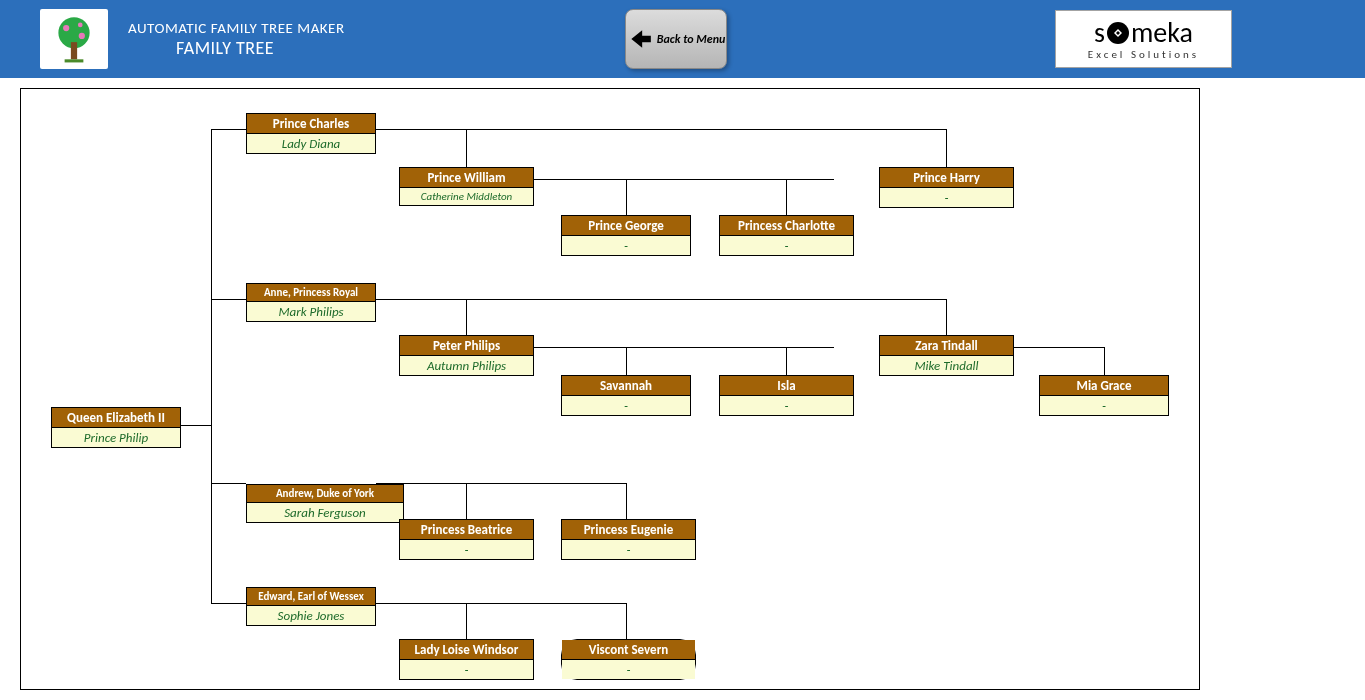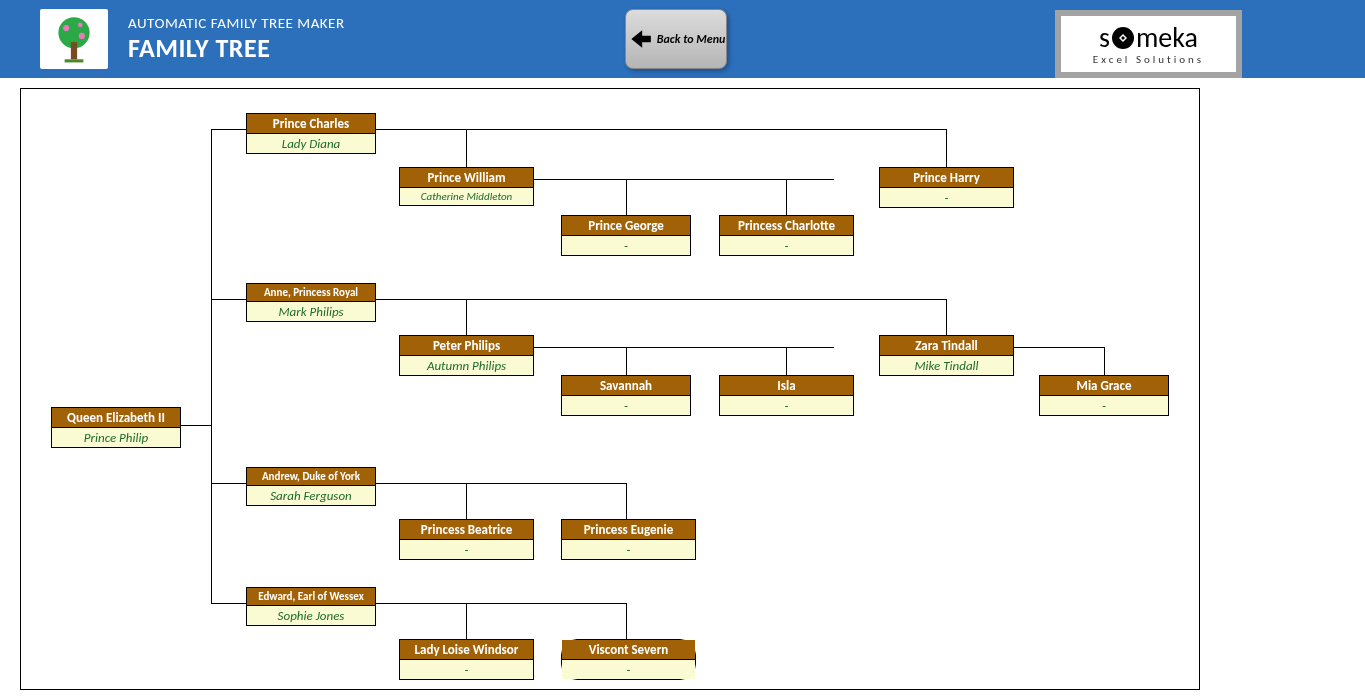--- a/index.html
+++ b/index.html
@@ -31,23 +31,24 @@
   .titles {
     margin-left: 20px;
     color: #fff;
   }
   .subtitle {
     font-size: 15px;
     letter-spacing: 0.5px;
     font-weight: 400;
   }
   .title {
-    font-size: 26px;
-    font-weight: 700;
+    font-size: 18px;
+    font-weight: 400;
     letter-spacing: 0.5px;
+    margin-left: 48px;
   }
   .back-btn {
     position: absolute;
     left: 625px;
     top: 9px;
     width: 100px;
     height: 58px;
     background: linear-gradient(#dcdcdc, #b5b5b5);
     border: 1px solid #888;
     border-radius: 8px;
@@ -87,21 +88,21 @@
     cursor: pointer;
     box-shadow: 0 4px 10px rgba(0,0,0,0.25);
   }
   .someka {
     position: absolute;
     left: 1055px;
     top: 10px;
     width: 175px;
     height: 56px;
     background: #fff;
-    border: 6px solid #a3a3a3;
+    border: 1px solid #a3a3a3;
     display: flex;
     flex-direction: column;
     align-items: center;
     justify-content: center;
     line-height: 1;
   }
   .someka .big {
     font-size: 28px;
     font-weight: 400;
     color: #000;
@@ -274,21 +275,21 @@
     </div>
     <div class="node" style="left:858px; top:246px; width:135px;">
       <div class="top">Zara Tindall</div>
       <div class="bot">Mike Tindall</div>
     </div>
     <div class="node" style="left:1018px; top:286px; width:130px;">
       <div class="top">Mia Grace</div>
       <div class="bot">-</div>
     </div>
 
-    <div class="node small" style="left:225px; top:378px; width:130px;">
+    <div class="node small" style="left:225px; top:395px; width:158px;">
       <div class="top">Andrew, Duke of York</div>
       <div class="bot" style="font-size:13px">Sarah Ferguson</div>
     </div>
     <div class="node" style="left:378px; top:430px; width:135px;">
       <div class="top">Princess Beatrice</div>
       <div class="bot">-</div>
     </div>
     <div class="node" style="left:540px; top:430px; width:135px;">
       <div class="top">Princess Eugenie</div>
       <div class="bot">-</div>

